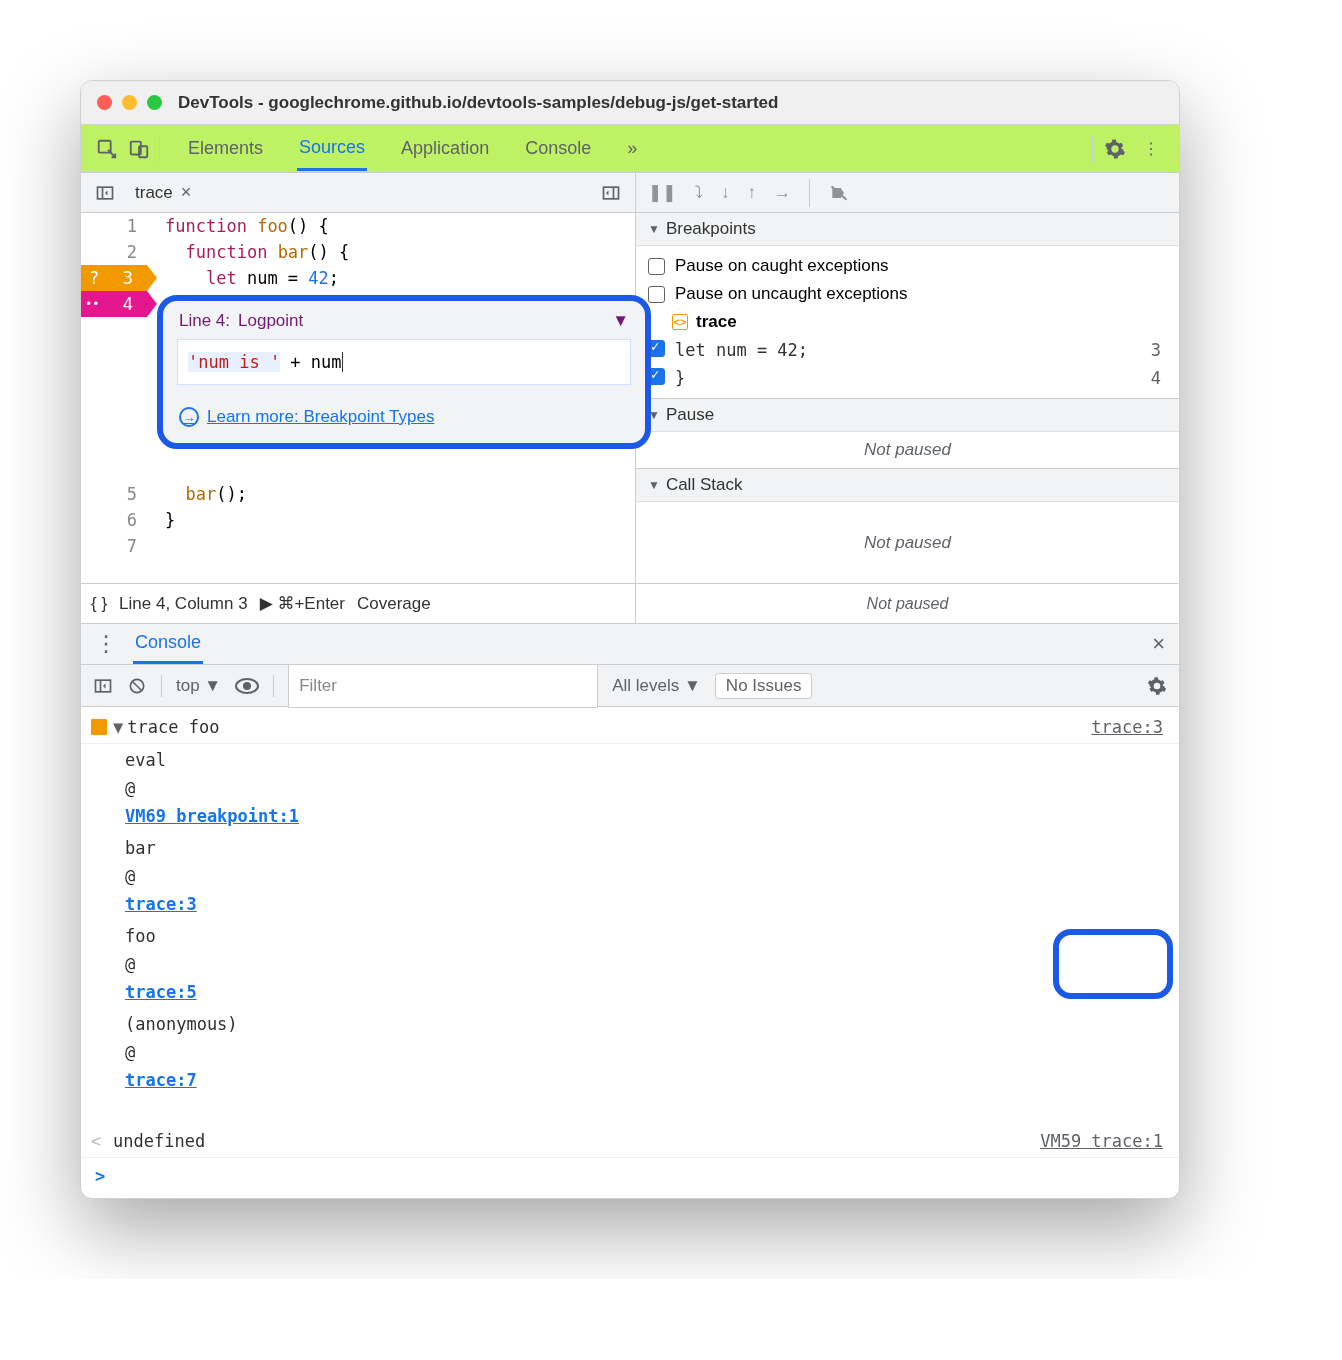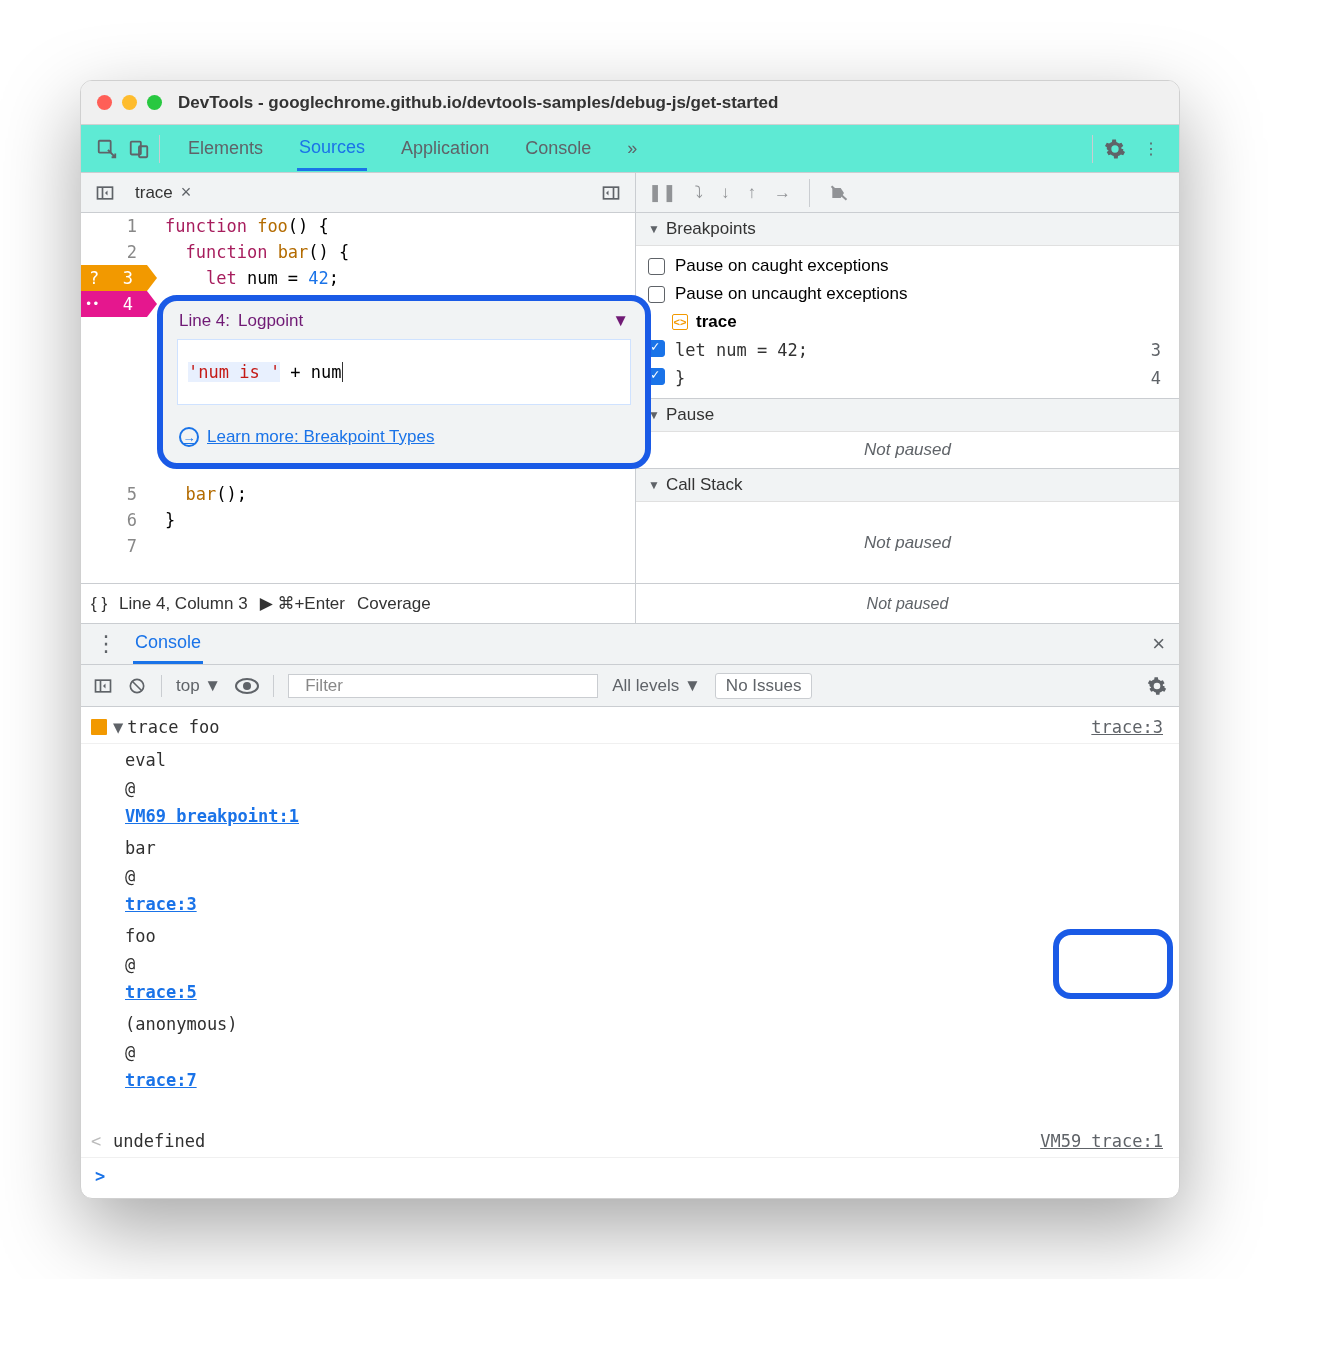--- a/index.html
+++ b/index.html
@@ -9,21 +9,21 @@
   
   .titlebar { height: 44px; background: #f0f0f0; display: flex; align-items: center; padding: 0 16px; border-bottom: 1px solid #d0d0d0; }
   .lights { display: flex; gap: 10px; margin-right: 16px; }
   .light { width: 15px; height: 15px; border-radius: 50%; }
   .light.red { background: #ff5f57; }
   .light.yellow { background: #febc2e; }
   .light.green { background: #28c840; }
   .titlebar .title { font-size: 17px; color: #333; font-weight: 600; }
   
   
-  .main-tabs { height: 48px; background: #5eead4; border-bottom: 1px solid #cacdd1; display: flex; align-items: center; padding: 0 14px; gap: 8px; }
+  .main-tabs { height: 48px; background: #bef264; border-bottom: 1px solid #cacdd1; display: flex; align-items: center; padding: 0 14px; gap: 8px; }
   .main-tabs .icon { width: 24px; height: 24px; color: #5f6368; display: flex; align-items: center; justify-content: center; }
   .tablist { display: flex; gap: 32px; margin-left: 18px; align-items: center; flex: 1; }
   .tab { font-size: 18px; color: #5f6368; padding: 10px 2px; cursor: pointer; }
   .tab.active { color: #1a73e8; border-bottom: 3px solid #1a73e8; font-weight: 500; }
   .divider { width: 1px; height: 28px; background: #cacdd1; }
   .spacer { flex: 1; }
   .btn-icon { width: 28px; height: 28px; color: #5f6368; cursor: pointer; display: flex; align-items: center; justify-content: center; }
   
   
   .src-toolbar { height: 40px; background: #f1f3f4; border-bottom: 1px solid #cacdd1; display: flex; align-items: center; }
@@ -48,21 +48,21 @@
   .code { flex: 1; padding-left: 14px; }
   .code .cline { height: 26px; white-space: pre; }
   .kw { color: #a71d5d; }
   .fn { color: #b36b00; }
   .num { color: #1a73e8; }
   
   
   .logpoint-popup { position: absolute; left: 76px; top: 82px; width: 494px; border: 6px solid #1a5ae6; border-radius: 20px; background: #f1f3f4; z-index: 10; }
   .popup-head { padding: 10px 16px 8px; display: flex; align-items: center; gap: 8px; color: #701a75; font-size: 17px; }
   .popup-head .sel { flex: 1; display: flex; align-items: center; justify-content: space-between; }
-  .popup-input { background: #fff; margin: 0 14px 8px; padding: 22px 10px; font-family: Menlo, monospace; font-size: 17px; border: 1px solid #cfe2ff; }
+  .popup-input { background: #fff; margin: 0 14px 8px; padding: 12px 10px; font-family: Menlo, monospace; font-size: 17px; border: 1px solid #cfe2ff; }
   .popup-input .str { color: #c41a16; background: #e8f0fe; }
   .popup-link { padding: 14px 16px 16px; }
   .popup-link a { color: #1a73e8; text-decoration: underline; font-size: 17px; display: flex; align-items: center; gap: 8px; }
   .circle-arrow { width: 20px; height: 20px; border: 2px solid #1a73e8; border-radius: 50%; display: inline-flex; align-items: center; justify-content: center; font-size: 13px; }
   
   
   .side-col { flex: 1; display: flex; flex-direction: column; font-size: 17px; }
   .sect-head { background: #f1f3f4; border-top: 1px solid #cacdd1; border-bottom: 1px solid #e0e0e0; padding: 6px 12px; display: flex; align-items: center; gap: 6px; color: #333; }
   .sect-head:first-child { border-top: none; }
   .sect-head .tri { color: #5f6368; font-size: 12px; }
@@ -83,21 +83,21 @@
   .status-left { flex: 0 0 555px; border-right: 1px solid #cacdd1; display: flex; align-items: center; gap: 12px; padding: 0 10px; color: #333; font-size: 17px; overflow: hidden; white-space: nowrap; }
   .status-right { flex: 1; display: flex; align-items: center; justify-content: center; color: #5f6368; font-style: italic; }
   
   
   .drawer-tabs { height: 42px; background: #f1f3f4; border-top: 1px solid #cacdd1; border-bottom: 1px solid #cacdd1; display: flex; align-items: center; padding: 0 14px; gap: 16px; }
   .drawer-tabs .dtab { font-size: 18px; color: #1a73e8; border-bottom: 3px solid #1a73e8; padding: 8px 2px; }
   .drawer-tabs .dots { color: #5f6368; font-size: 22px; }
   .drawer-tabs .close-d { margin-left: auto; color: #5f6368; font-size: 22px; }
   
   .console-toolbar { height: 42px; background: #f1f3f4; border-bottom: 1px solid #cacdd1; display: flex; align-items: center; padding: 0 12px; gap: 14px; font-size: 17px; color: #5f6368; }
-  .filter-input { flex: 0 0 310px; height: 24px; border: 1px solid #cacdd1; background: #fff; padding: 0 16px; color: #888; display: flex; align-items: center; }
+  .filter-input { flex: 0 0 310px; height: 44px; border: 1px solid #cacdd1; background: #fff; padding: 0 10px; color: #888; display: flex; align-items: center; }
   .pill { border: 1px solid #cacdd1; padding: 2px 10px; border-radius: 3px; background: #fff; }
   
   .console-body { font-family: Menlo, monospace; font-size: 17px; line-height: 28px; padding: 4px 0; position: relative; }
   .crow { display: flex; padding: 2px 16px 2px 10px; border-bottom: 1px solid #f0f0f0; align-items: baseline; }
   .crow .left-ico { width: 22px; flex-shrink: 0; }
   .crow .msg { flex: 1; white-space: pre; color: #303030; }
   .crow .loc { color: #5f6368; text-decoration: underline; }
   .crow.trace-head .tri2 { color: #5f6368; margin-right: 4px; }
   .stack-indent { padding-left: 44px; }
   .stack-indent .srow { display: flex; padding: 2px 0; flex-direction: column; }

